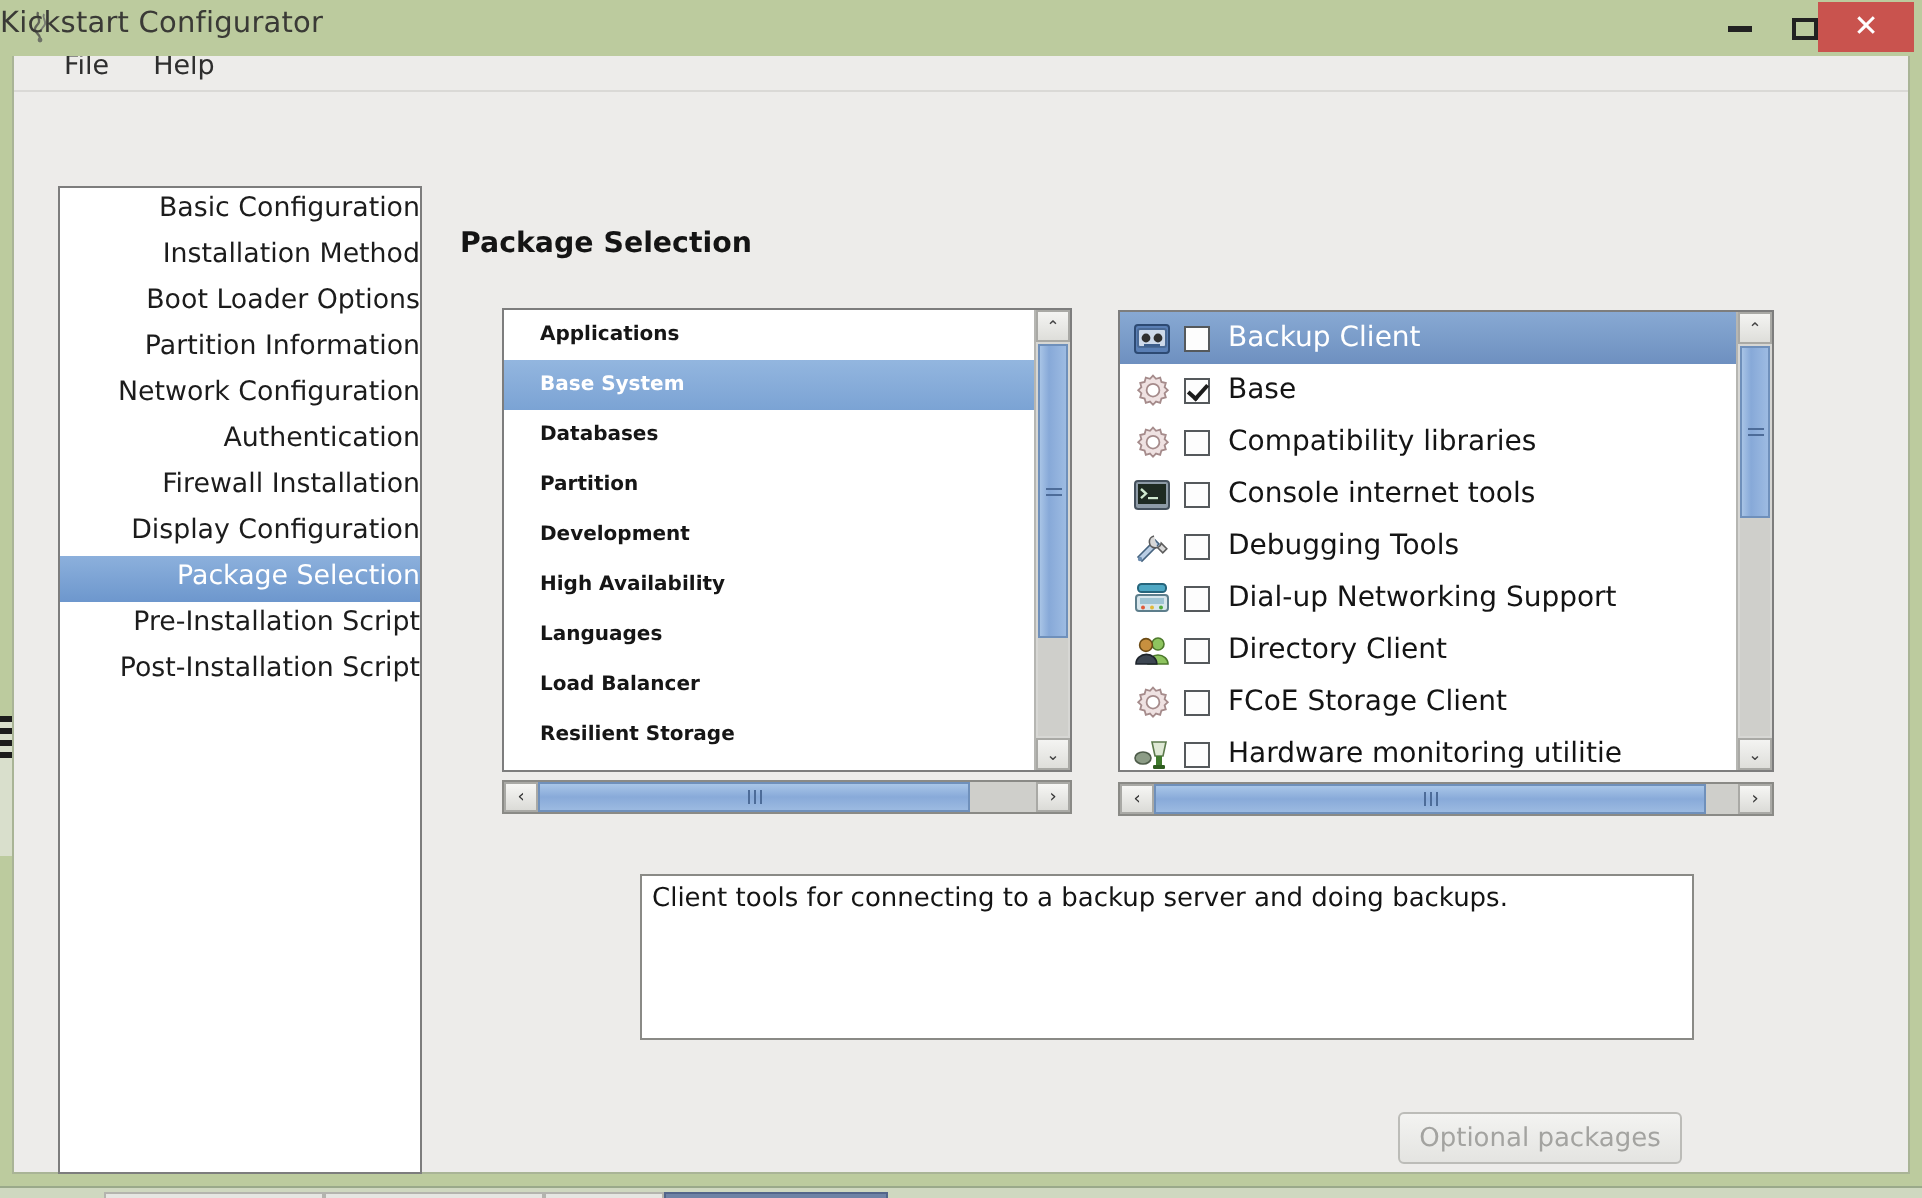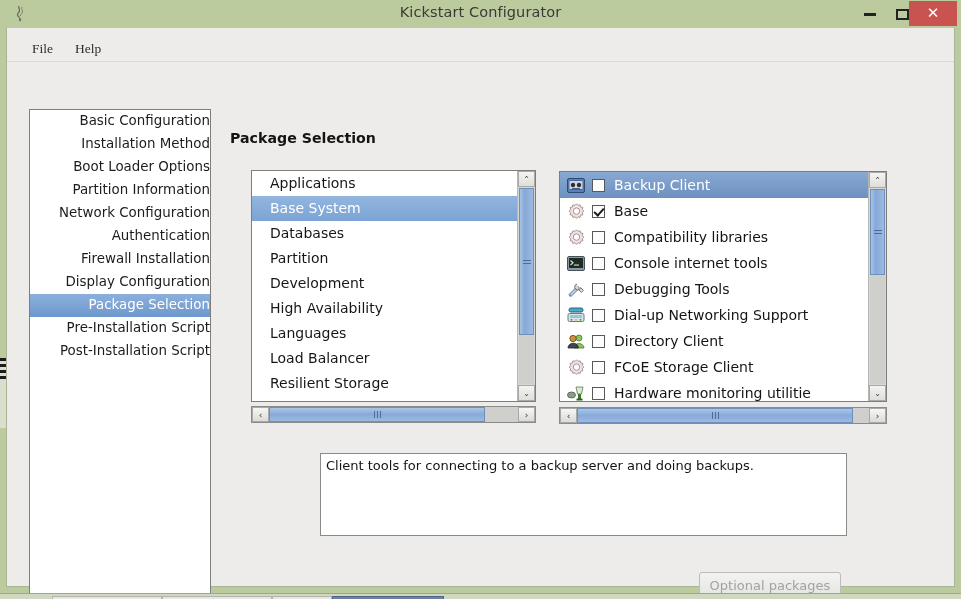--- a/index.html
+++ b/index.html
@@ -53,46 +53,45 @@
     display: flex; align-items: center;
     z-index: 5;
   }
   #title-icon {
     position: absolute; left: 12px; top: 4px;
     width: 18px; height: 18px;
     opacity: .75;
   }
   #title-text {
     position: absolute; left: 0; right: 0; top: 4px;
-    text-align: center;
+    text-align: left;
     font-size: 14.5px; color: #3a3a36;
     letter-spacing: .1px;
   }
   .winbtn {
     position: absolute; top: 0; height: 28px;
     display: flex; align-items: center; justify-content: center;
     cursor: default;
   }
   #btn-min  { left: 854px; width: 32px; }
   #btn-max  { left: 886px; width: 32px; }
   #btn-close{ left: 909px; width: 48px; top: 1px; height: 25px; background: #c9534e; }
   .glyph-min { width: 12px; height: 3px; background: #222; }
   .glyph-max { width: 13px; height: 11px; border: 2px solid #222; }
   .glyph-close { color: #fff; font-size: 15px; line-height: 1; font-weight: 400; }
 
   
   #menubar {
-    margin-top: 36px;
+    margin-top: 20px;
     height: 26px;
     background: #edecea;
     border-bottom: 1px solid #dad9d6;
     display: flex; align-items: center;
     padding-left: 14px;
     flex: none;
-    font-family: Liberation Serif, serif;
   }
   .menu-item {
     font-size: 13.5px; color: #2e2e2e;
     padding: 3px 11px;
     cursor: default;
   }
 
   
   #body {
     flex: 1; position: relative;
@@ -130,21 +129,21 @@
     background: #ffffff;
     border: 1px solid #7d7d7d;
     overflow: hidden;
   }
   #cat-frame  { left: 244px; top: 108px; width: 285px; height: 232px; }
   #pkg-frame  { left: 552px; top: 109px; width: 328px; height: 231px; }
 
   .catlist, .pkglist { position: absolute; inset: 0; }
 
   .cat-row {
-    font-size: 14px; font-weight: normal; color: #161616;
+    font-size: 10px; font-weight: bold; color: #161616;
     padding-left: 18px;
     height: 25px; line-height: 25px;
     white-space: nowrap;
     cursor: default;
   }
   .cat-row.sel {
     background: linear-gradient(#93b6df, #7ba3d4);
     color: #ffffff;
   }
 

